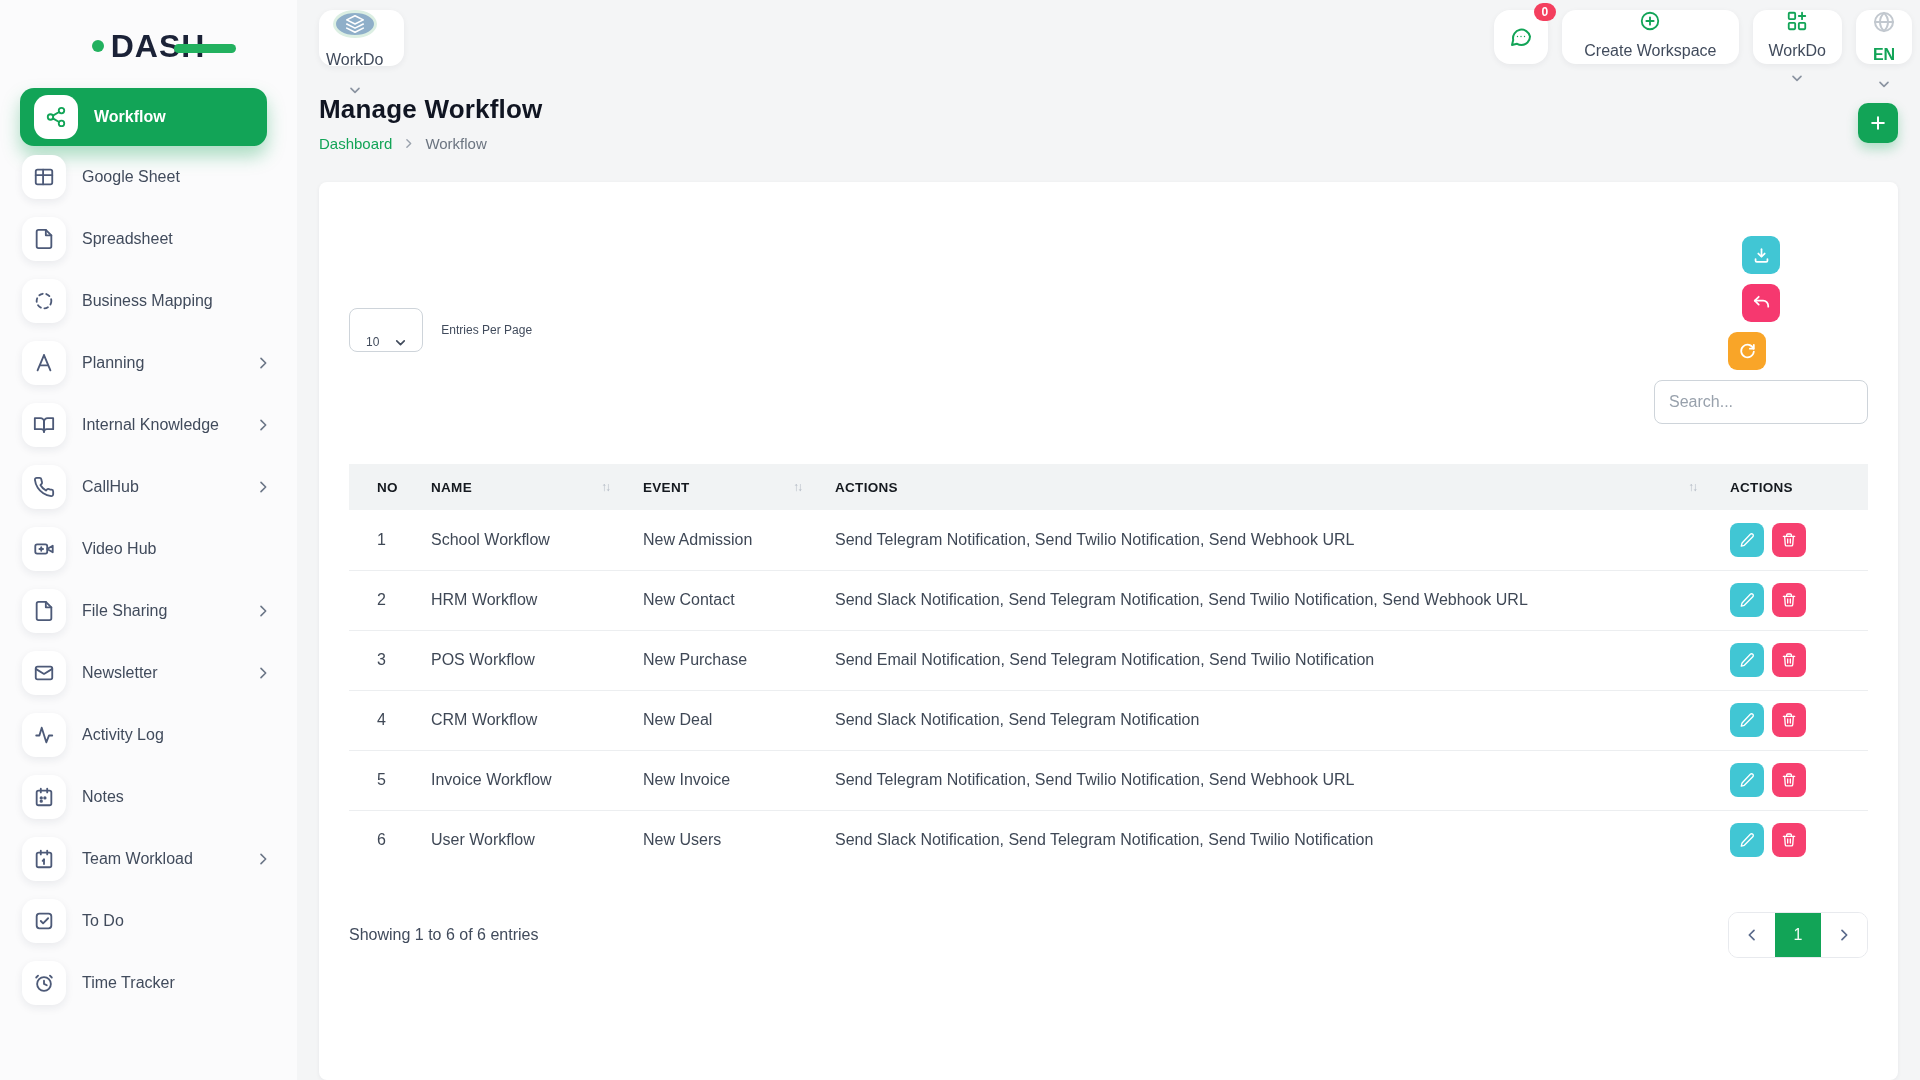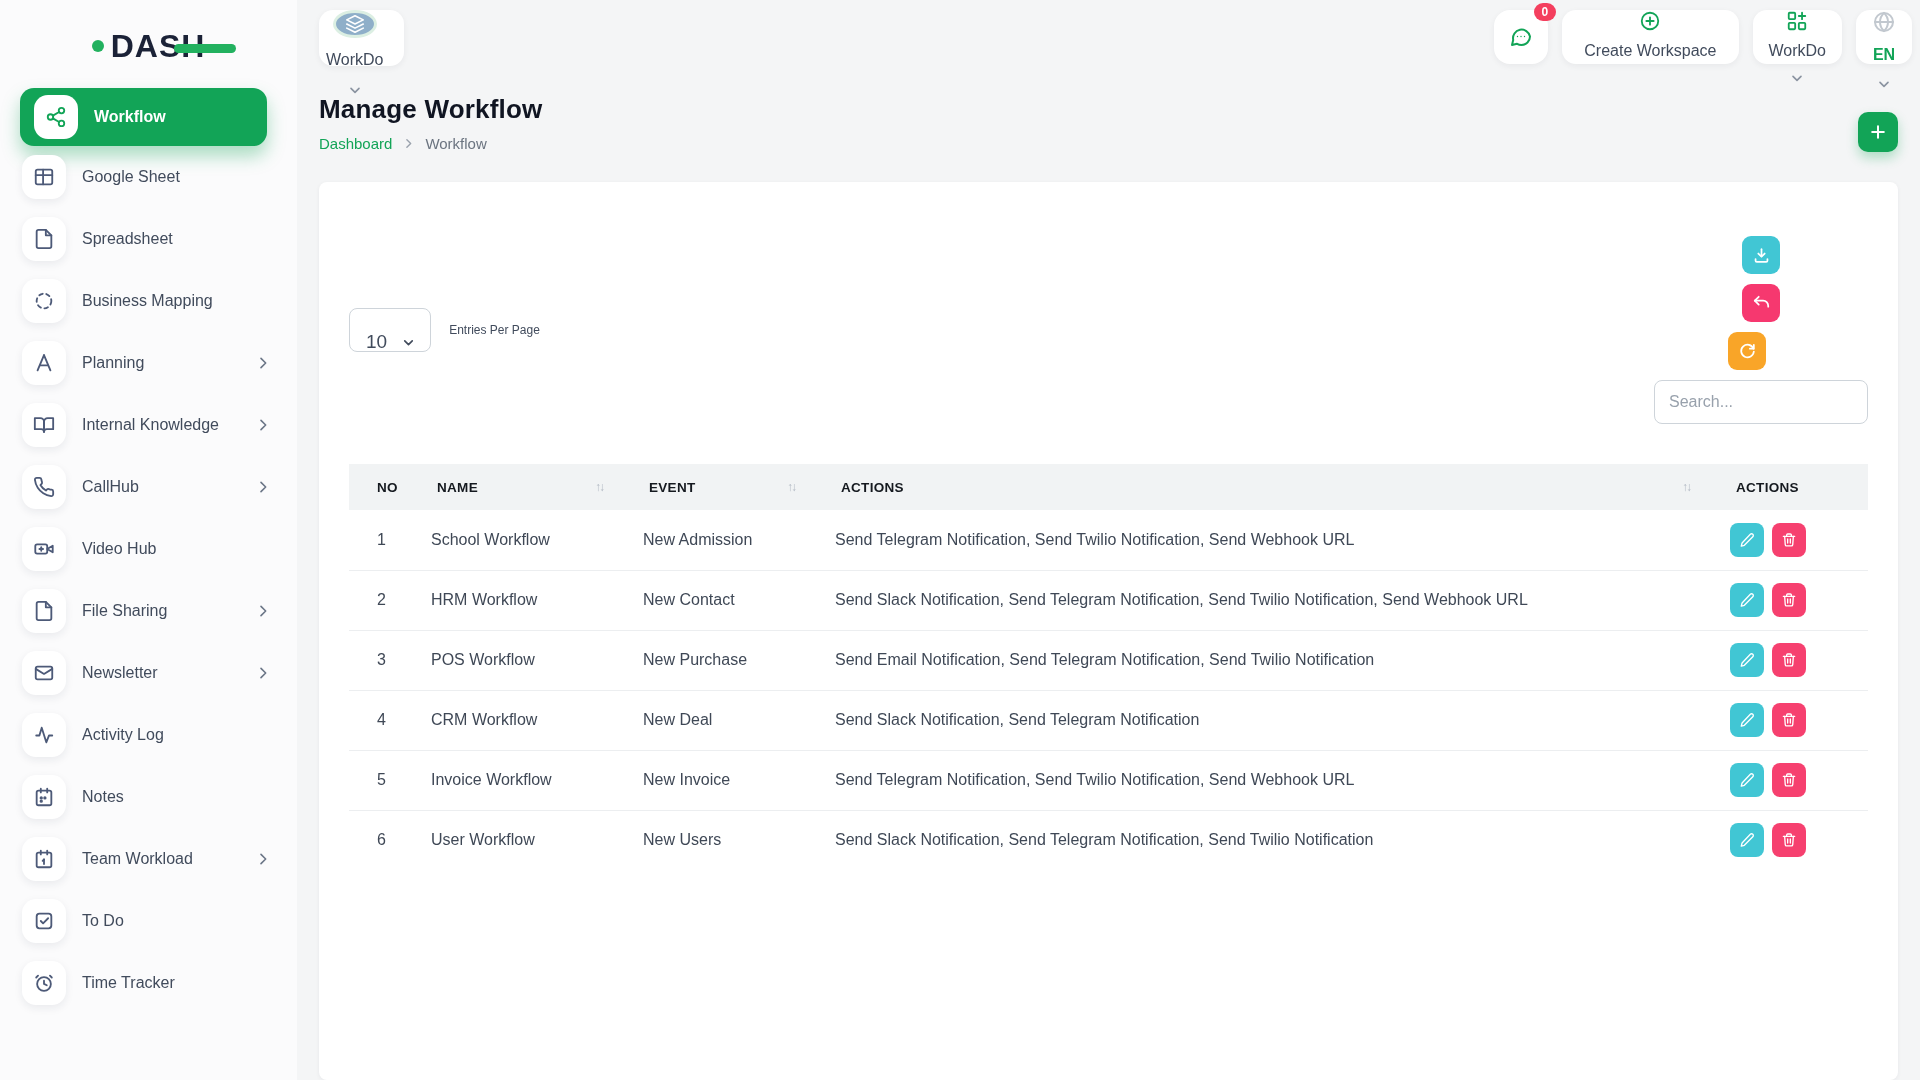--- a/index.html
+++ b/index.html
@@ -43,52 +43,52 @@
   .badge { position:absolute; top:-7px; right:-8px; background:#f43f5e; color:#fff; font-size:12px; font-weight:700;
     padding:2px 8px; border-radius:11px; }
   .create-pill { height:54px; padding:0 22px; gap:10px; }
   .create-pill .plus-c { color:#12a457; }
   .menu-pill { height:54px; padding:0 16px; gap:10px; }
   .menu-pill .grid-ic { color:#12a457; }
   .lang-pill { height:54px; padding:0 16px; gap:12px; }
   .globe-ic { color:#c2c8cf; }
   .lang-code { font-size:16px; font-weight:700; color:#12a457; }
 
-  .page-head { display:flex; justify-content:space-between; align-items:flex-end; margin:28px 14px 0 0; }
+  .page-head { display:flex; justify-content:space-between; align-items:center; margin:28px 14px 0 0; }
   .page-title { font-size:26px; font-weight:700; color:#101522; letter-spacing:.2px; }
   .breadcrumb { display:flex; align-items:center; gap:10px; margin-top:10px; font-size:15px; }
   .bc-link { color:#12a457; cursor:pointer; }
   .bc-sep { color:#9aa2ad; }
   .bc-current { color:#6b7480; }
   .add-btn { width:40px; height:40px; border-radius:10px; border:none; background:#12a457; color:#fff; cursor:pointer;
     display:flex; align-items:center; justify-content:center; box-shadow:0 6px 12px rgba(18,164,87,.3); }
 
   
   .card { background:#fff; border-radius:8px; box-shadow:0 1px 4px rgba(30,41,59,.06);
     margin:30px 14px 0 0; padding:54px 30px; flex:1; }
   .controls { display:flex; align-items:center; justify-content:space-between; }
   .controls-left { display:flex; align-items:center; gap:18px; }
   .select-box { display:flex; align-items:center; gap:14px; height:44px; padding:0 14px 0 16px;
     border:1px solid #ced4da; border-radius:8px; background:#fff; cursor:pointer; }
-  .select-box span { font-size:19px; color:#414b5c;margin-top:24px; }
+  .select-box span { font-size:12px; color:#414b5c;margin-top:24px; }
   .entries-label { font-size:12px; color:#414b5c; }
   .controls-right { display:flex; align-items:center; gap:10px;flex-direction:column; }
   .tool-btn { width:38px; height:38px; border:none; border-radius:9px; color:#fff; cursor:pointer;
     display:flex; align-items:center; justify-content:center; }
   .tb-download { background:#41c6d4; }
   .tb-undo { background:#f6386f; }
   .tb-refresh { background:#f9a528; margin-right:28px; }
   .search-input { width:214px; height:44px; border:1px solid #ced4da; border-radius:8px; padding:0 14px;
     font-size:16px; color:#414b5c; font-family:inherit; outline:none; background:#fff; }
   .search-input::placeholder { color:#98a1ac; }
 
   
   table { width:100%; border-collapse:collapse; margin-top:40px; }
   thead th { background:#f1f3f4; height:46px; text-align:left; font-size:13.5px; font-weight:700;
-    color:#15191f; letter-spacing:.3px; padding:0 16px; }
+    color:#15191f; letter-spacing:.3px; padding:0 10px; }
   th .th-inner { display:flex; align-items:center; justify-content:space-between; }
   .sort { font-size:12px; color:#b3bac4; letter-spacing:-2px; cursor:pointer; padding-right:14px; }
   tbody td { height:60px; border-top:1px solid #eceef0; font-size:16px; color:#3f4856; padding:0 10px; }
   tbody tr:first-child td { border-top:none; }
   .col-no { width:72px; padding-left:28px; }
   .col-name { width:212px; }
   .col-event { width:192px; }
   .col-rowact { width:148px; }
   td.col-no { color:#3f4856; }
   .rowbtns { display:flex; gap:8px; }
@@ -656,15 +656,35 @@
                     </svg>
                   </span>
                 </button>
           </div>
             </td>
         </tr>
 
       </tbody>
     </table>
 
+    <div class="table-footer">
+      <span class="summary">Showing 1 to 6 of 6 entries</span>
+      <div class="pagination">
+        <button class="pg-btn">
+          <span>
+            <svg width="16" height="16" viewBox="0 0 24 24" fill="none" stroke="currentColor" stroke-width="2.6" stroke-linecap="round" stroke-linejoin="round">
+                <polyline points="15 5 8 12 15 19"></polyline>
+              </svg>
+          </span>
+        </button>
+        <span class="pg-current">1</span>
+        <button class="pg-btn">
+          <span>
+            <svg width="16" height="16" viewBox="0 0 24 24" fill="none" stroke="currentColor" stroke-width="2.6" stroke-linecap="round" stroke-linejoin="round">
+                <polyline points="9 5 16 12 9 19"></polyline>
+              </svg>
+          </span>
+        </button>
+      </div>
+    </div>
 
   </section>
 </main>
 
 </body></html>

